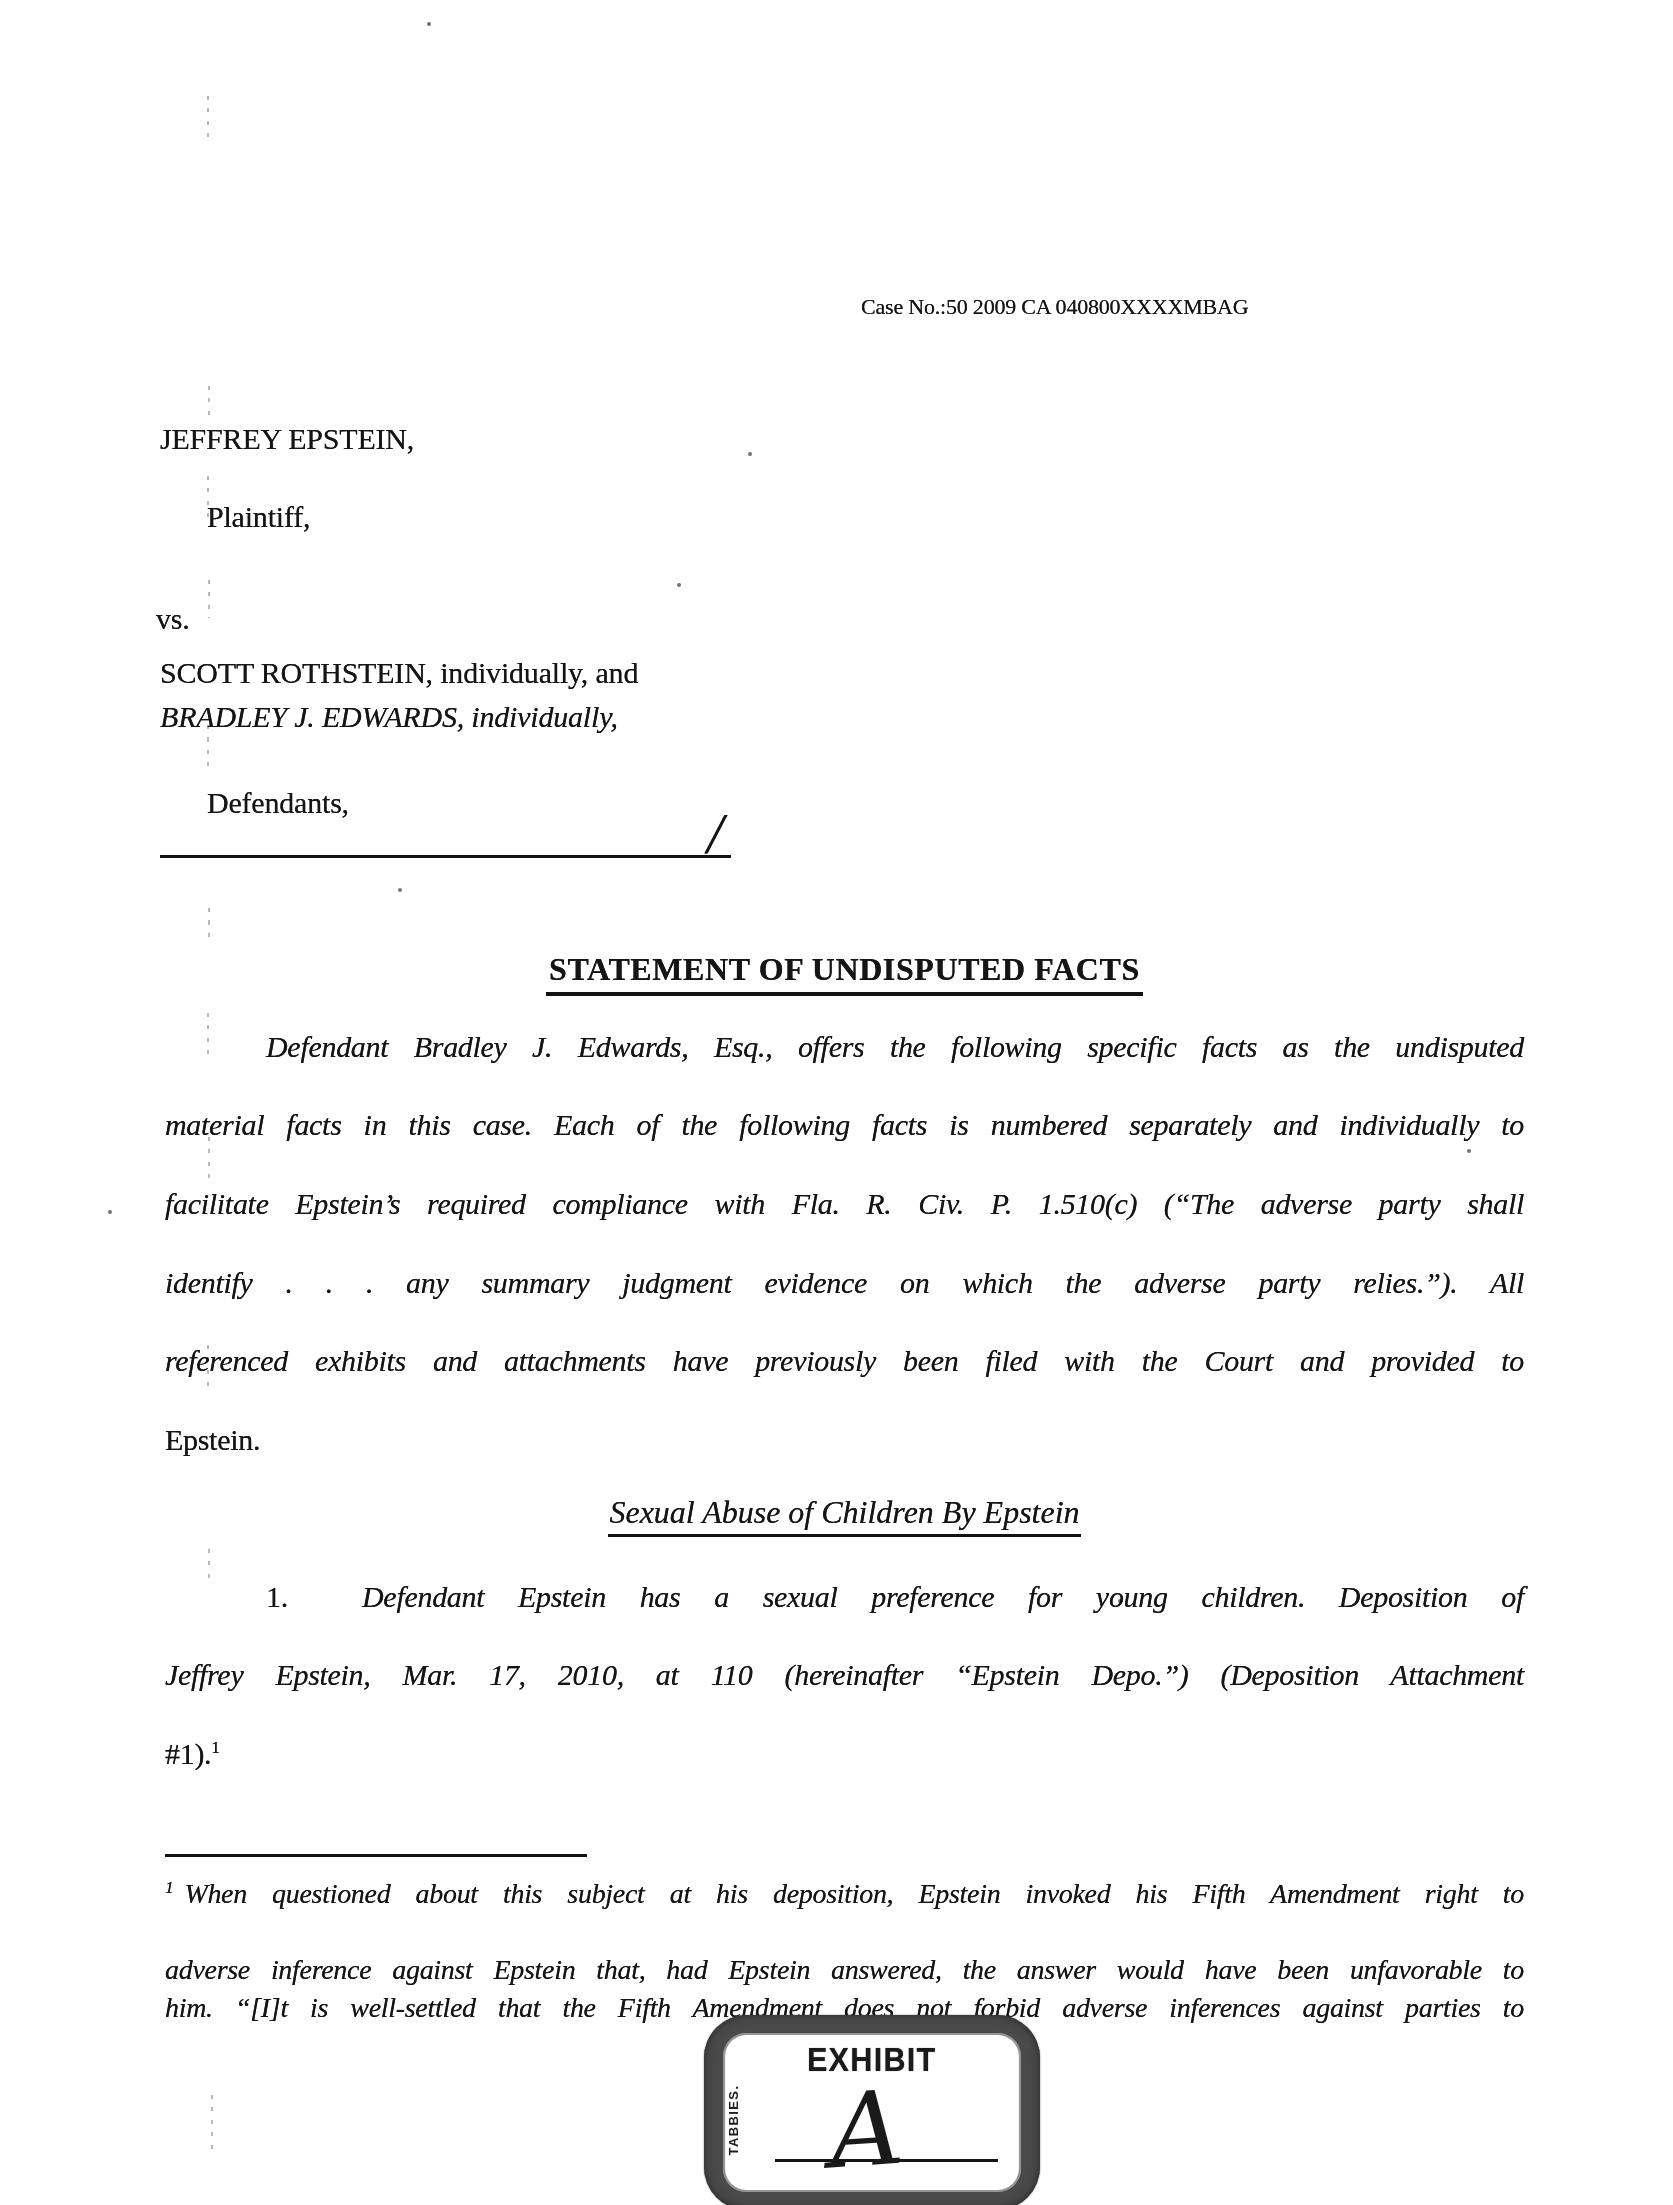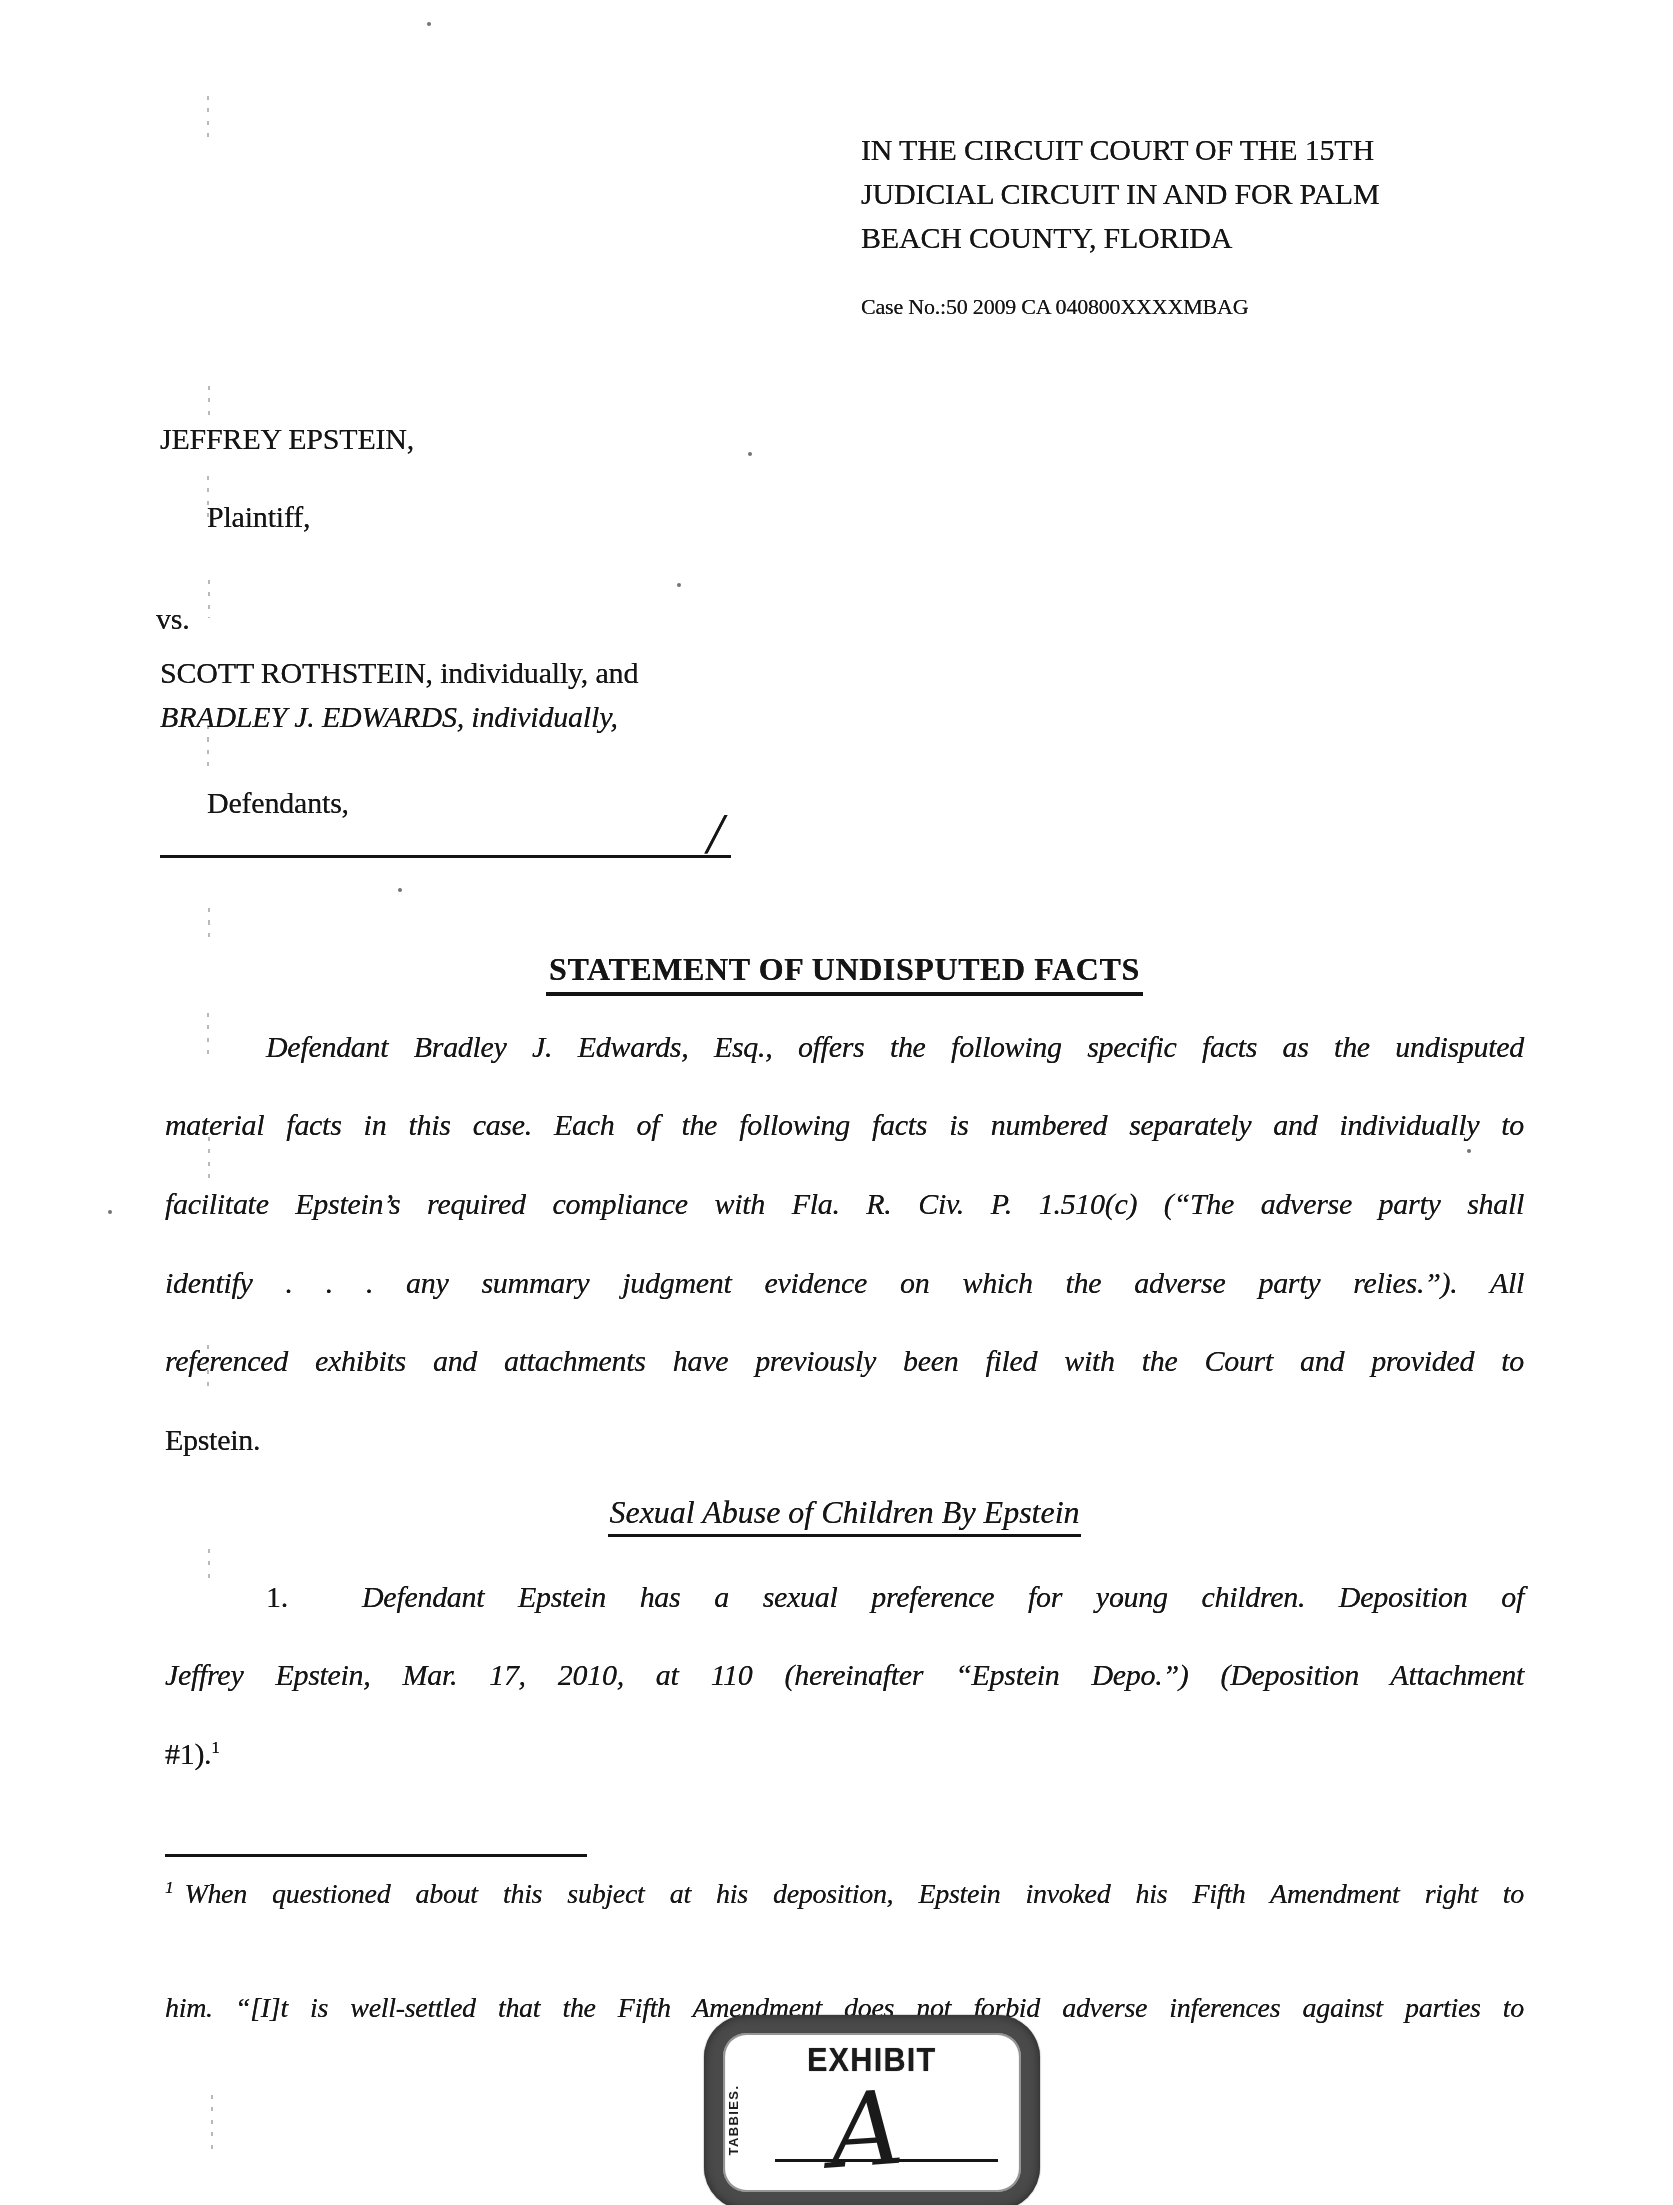--- a/index.html
+++ b/index.html
@@ -76,25 +76,20 @@
   
   .dotline{position:absolute;width:2.1px;opacity:.55;
     background:repeating-linear-gradient(to bottom, rgba(0,0,0,.5) 0 4.1px, transparent 4.1px 12.4px);}
   .speck{position:absolute;width:4.1px;height:4.1px;border-radius:50%;background:rgba(0,0,0,.55);}
 </style>
 </head>
 <body>
 
 <div class="page">
 
-  <div class="court-header txt">
-    <div>IN THE CIRCUIT COURT OF THE 15TH</div>
-    <div>JUDICIAL CIRCUIT IN AND FOR PALM</div>
-    <div>BEACH COUNTY, FLORIDA</div>
-  </div>
   <div class="case-no txt">Case No.:50 2009 CA 040800XXXXMBAG</div>
 
   <div class="party p-name txt">JEFFREY EPSTEIN,</div>
   <div class="party p-role txt">Plaintiff,</div>
   <div class="party p-vs txt">vs.</div>
   <div class="party p-def1 txt">SCOTT ROTHSTEIN, individually, and</div>
   <div class="party p-def2 txt">BRADLEY J. EDWARDS, individually,</div>
   <div class="party p-drole txt">Defendants,</div>
   <div class="party-rule"></div>
   <div class="party-slash txt">/</div>
@@ -120,20 +115,21 @@
   </div>
   <div class="ln j txt" style="top:1655px">Jeffrey Epstein, Mar. 17, 2010, at 110 (hereinafter “Epstein Depo.”) (Deposition Attachment</div>
   <div class="ln txt" style="top:1734px">
     <span>#1).</span><sup class="fnref">1</sup>
   </div>
 
   <div class="fn-rule"></div>
   <div class="fn j txt" style="top:1876px">
     <sup class="fnmark">1</sup><span>When questioned about this subject at his deposition, Epstein invoked his Fifth Amendment right to</span>
   </div>
+  <div class="fn j txt" style="top:1952px">adverse inference against Epstein that, had Epstein answered, the answer would have been unfavorable to</div>
   <div class="fn j txt" style="top:1990px">him.  “[I]t is well-settled that the Fifth Amendment does not forbid adverse inferences against parties to</div>
 
   <div class="stamp">
     <div class="stamp-inner">
       <div class="stamp-label">EXHIBIT</div>
       <div class="stamp-brand">TABBIES.</div>
       <div class="stamp-letter">A</div>
       <div class="stamp-line"></div>
     </div>
   </div>

